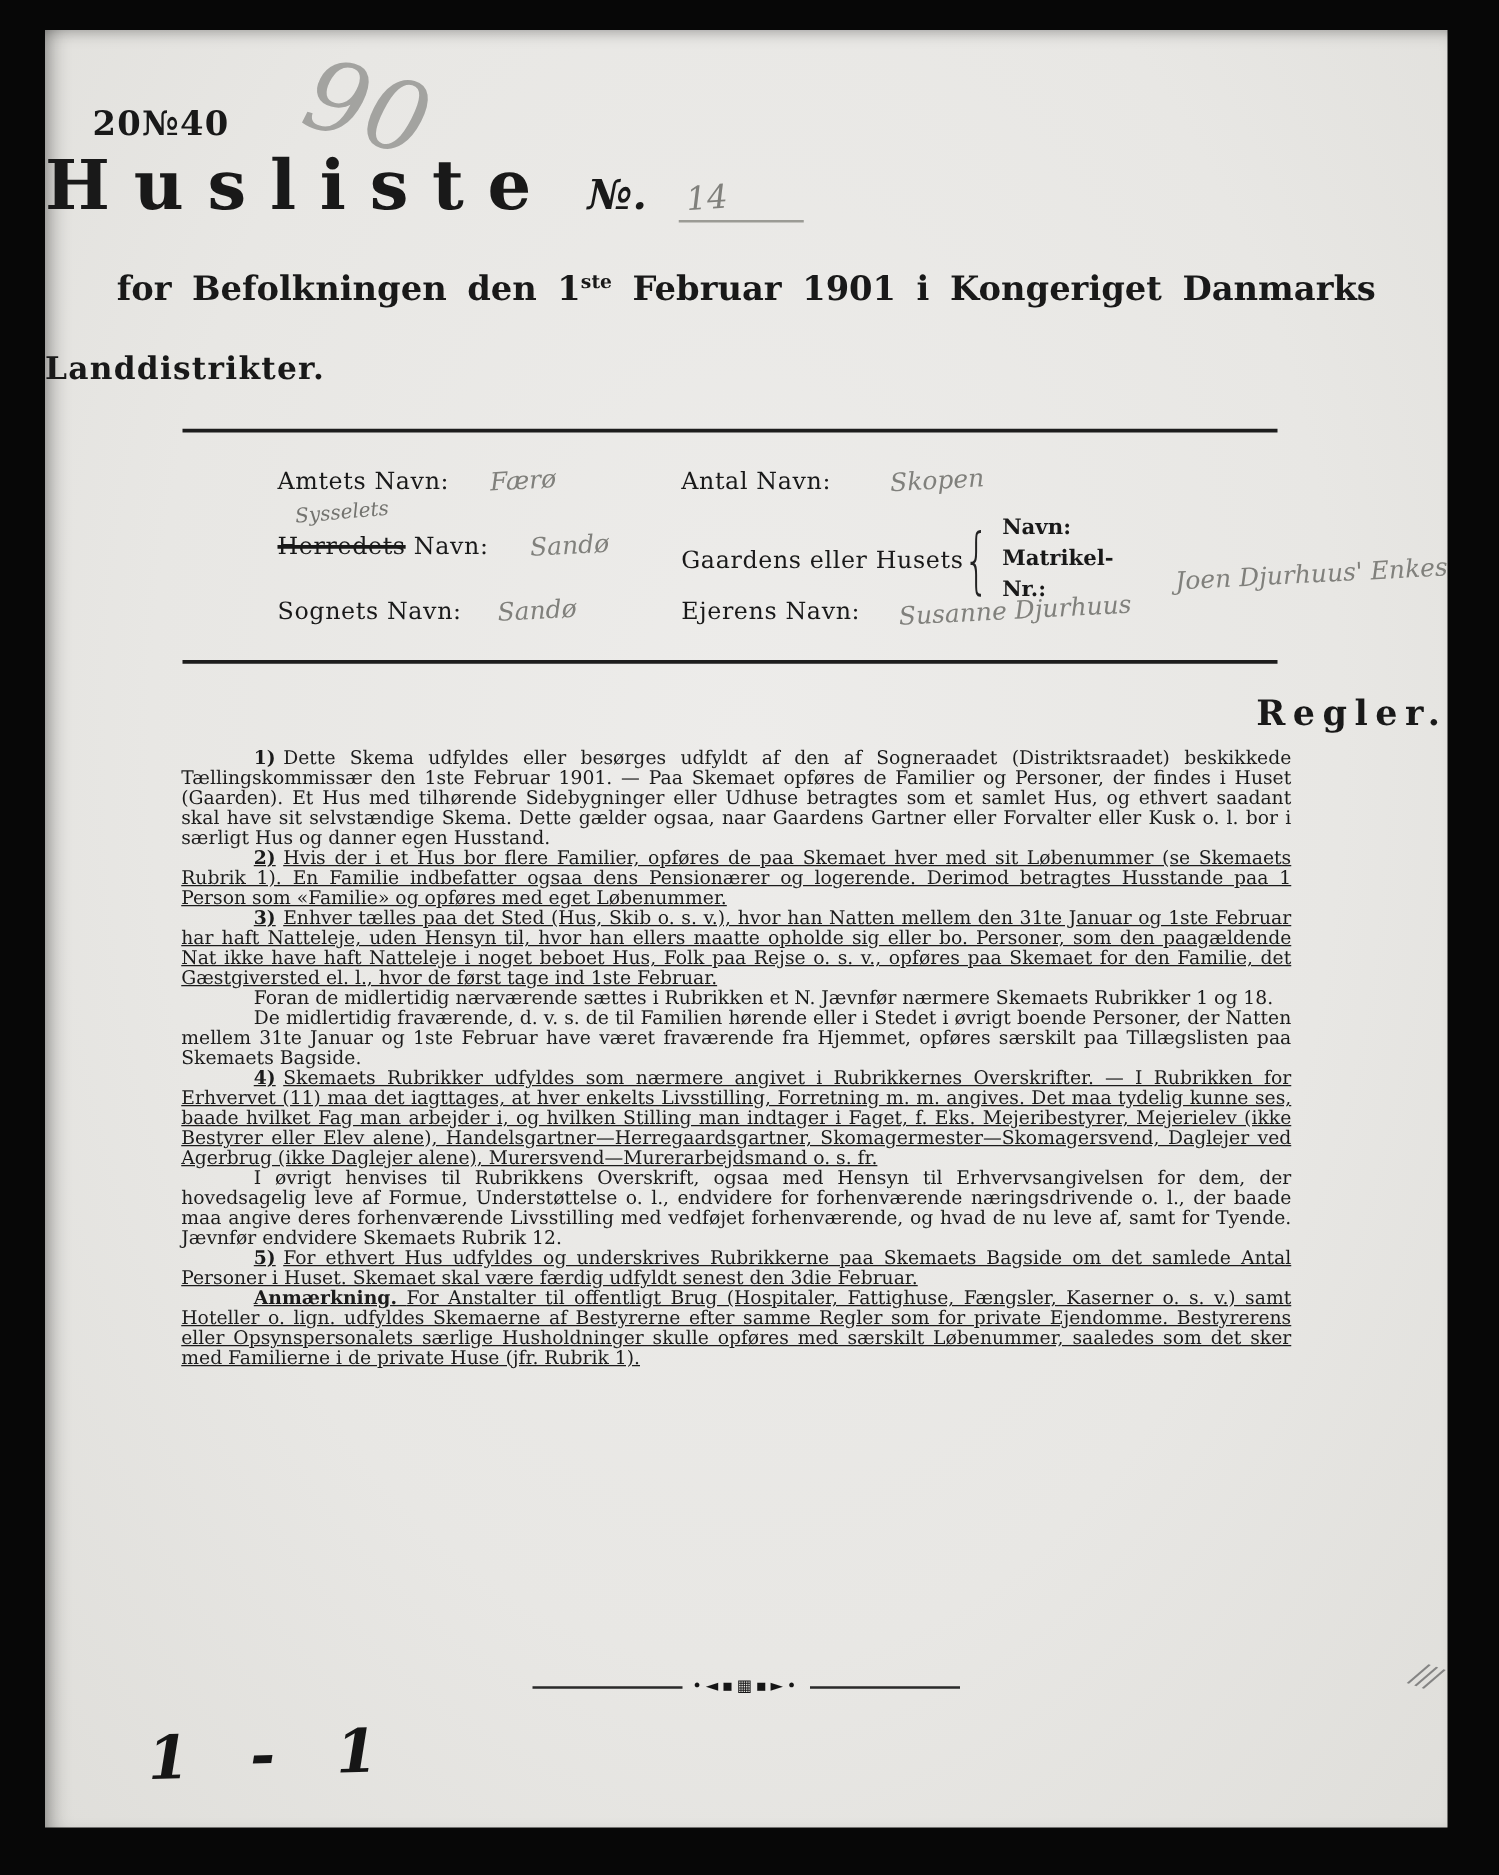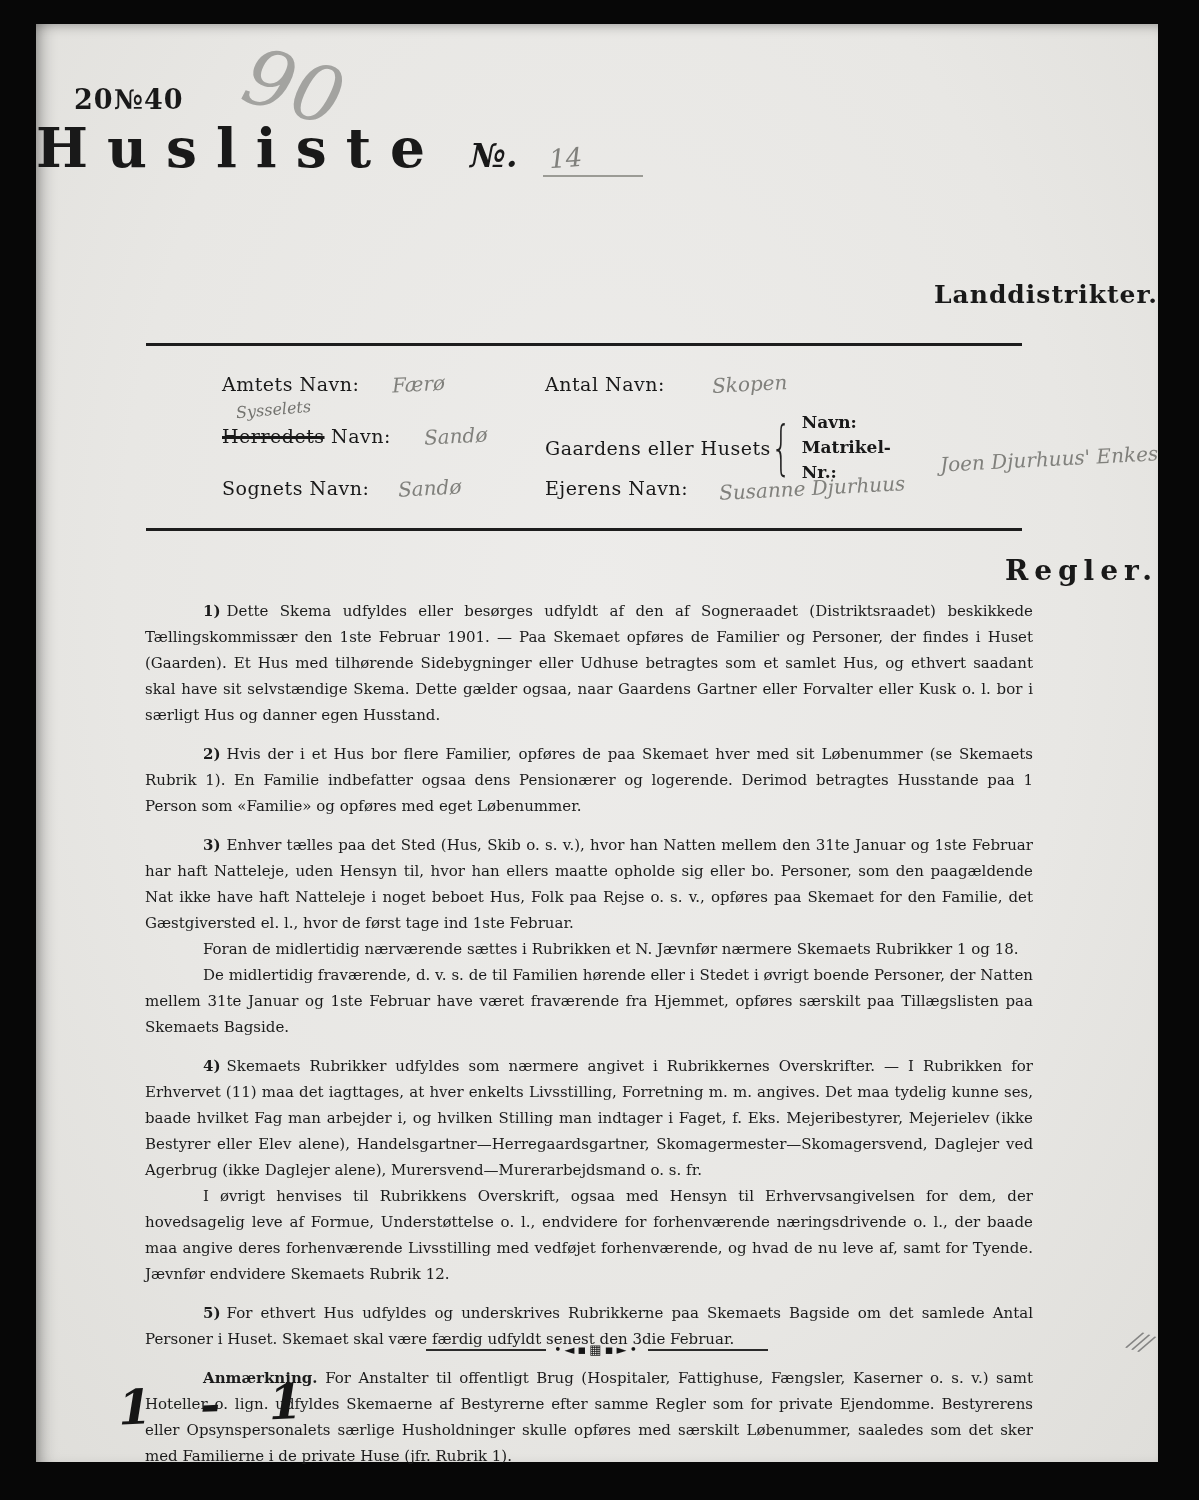--- a/index.html
+++ b/index.html
@@ -17,36 +17,36 @@
   }
   .abs{position:absolute;}
   
   .stamp{font-size:27px;font-weight:bold;letter-spacing:1px;}
   .doc-title-row{left:0;top:96px;width:100%;display:flex;justify-content:flex-start;align-items:baseline;gap:26px;}
   .doc-title{font-size:55px;font-weight:bold;letter-spacing:19px;line-height:1;}
   .no-label{font-size:33px;font-weight:bold;font-style:italic;letter-spacing:0;}
   .no-value-wrap{display:inline-block;border-bottom:2px solid #9b9b95;padding:0 14px 2px 6px;min-width:80px;}
   .subtitle{left:0;top:192px;width:100%;text-align:center;font-size:27px;font-weight:bold;word-spacing:7px;}
   .subtitle sup{font-size:15px;}
-  .region{left:0;top:256px;width:100%;text-align:right;font-size:25px;font-weight:bold;letter-spacing:1px;}
+  .region{left:0;top:256px;width:100%;text-align:left;font-size:25px;font-weight:bold;letter-spacing:1px;}
   .hrule{left:110px;width:876px;height:3px;background:#1d1d1d;}
   
   .flabel{font-size:19px;font-weight:normal;letter-spacing:.5px;white-space:nowrap;}
   .struck{text-decoration:line-through;text-decoration-thickness:3px;}
   .hand{font-style:italic;color:#80807c;font-size:20px;white-space:nowrap;}
   .hand-sm{font-style:italic;color:#73736f;font-size:16px;}
   .pencil{font-style:italic;color:#a3a3a0;}
   .brace{font-size:58px;font-weight:200;transform:scaleX(.55);transform-origin:left center;font-family:"DejaVu Sans",sans-serif;color:#222;}
   .gaard-group{display:flex;align-items:center;}
   .gaard-sub{font-size:17px;font-weight:bold;line-height:25px;}
   
   .regler-head{left:0;top:530px;width:100%;text-align:right;font-size:28px;font-weight:bold;letter-spacing:6px;}
-  .rules{left:109px;top:574px;width:888px;font-size:15px;line-height:26px;text-align:justify;color:#1b1b1b;}
+  .rules{left:109px;top:574px;width:888px;font-size:15px;line-height:16px;text-align:justify;color:#1b1b1b;}
   .rules p{margin:0;text-indent:58px;}
-  .rules p.gap{margin-top:13px;}
+  .rules p.gap{text-decoration:underline;}
   .rnum{font-weight:bold;margin-right:6px;}
   .anm-label{font-weight:bold;}
   
   .ornament{left:0;top:1318px;width:100%;display:flex;justify-content:center;align-items:center;gap:8px;color:#151515;}
   .orn-line{width:120px;height:2px;background:#2a2a2a;}
   .orn-glyphs{font-size:13px;letter-spacing:3px;}
   .footer-pencil{font-size:48px;font-weight:bold;font-style:italic;color:#161616;letter-spacing:16px;transform:rotate(-2deg);}
   .corner-marks{position:absolute;left:1132px;top:1328px;color:#6e6e6e;font-size:26px;letter-spacing:2px;transform:rotate(18deg);opacity:.8;}
 </style>
 </head>
@@ -57,20 +57,23 @@
   <div class="abs stamp" style="left:38px;top:60px;">20№40</div>
 
   <div class="abs pencil" style="left:208px;top:18px;font-size:78px;transform:rotate(16deg);">90</div>
 
   <div class="abs doc-title-row">
     <span class="doc-title">Husliste</span>
     <span class="no-label">№.</span>
     <span class="no-value-wrap"><span class="hand" style="font-size:26px;display:inline-block;transform:rotate(-4deg);">14</span></span>
   </div>
 
+  <div class="abs subtitle">
+    <span>for Befolkningen den 1</span><sup>ste</sup><span> Februar 1901 i Kongeriget Danmarks</span>
+  </div>
 
   <div class="abs region">Landdistrikter.</div>
 
   <div class="abs hrule" style="top:319px;"></div>
 
   <div class="abs" style="left:186px;top:348px;">
     <span class="flabel">Amtets Navn:</span>
     <span class="hand" style="margin-left:28px;display:inline-block;transform:rotate(-3deg);">Færø</span>
   </div>
 

